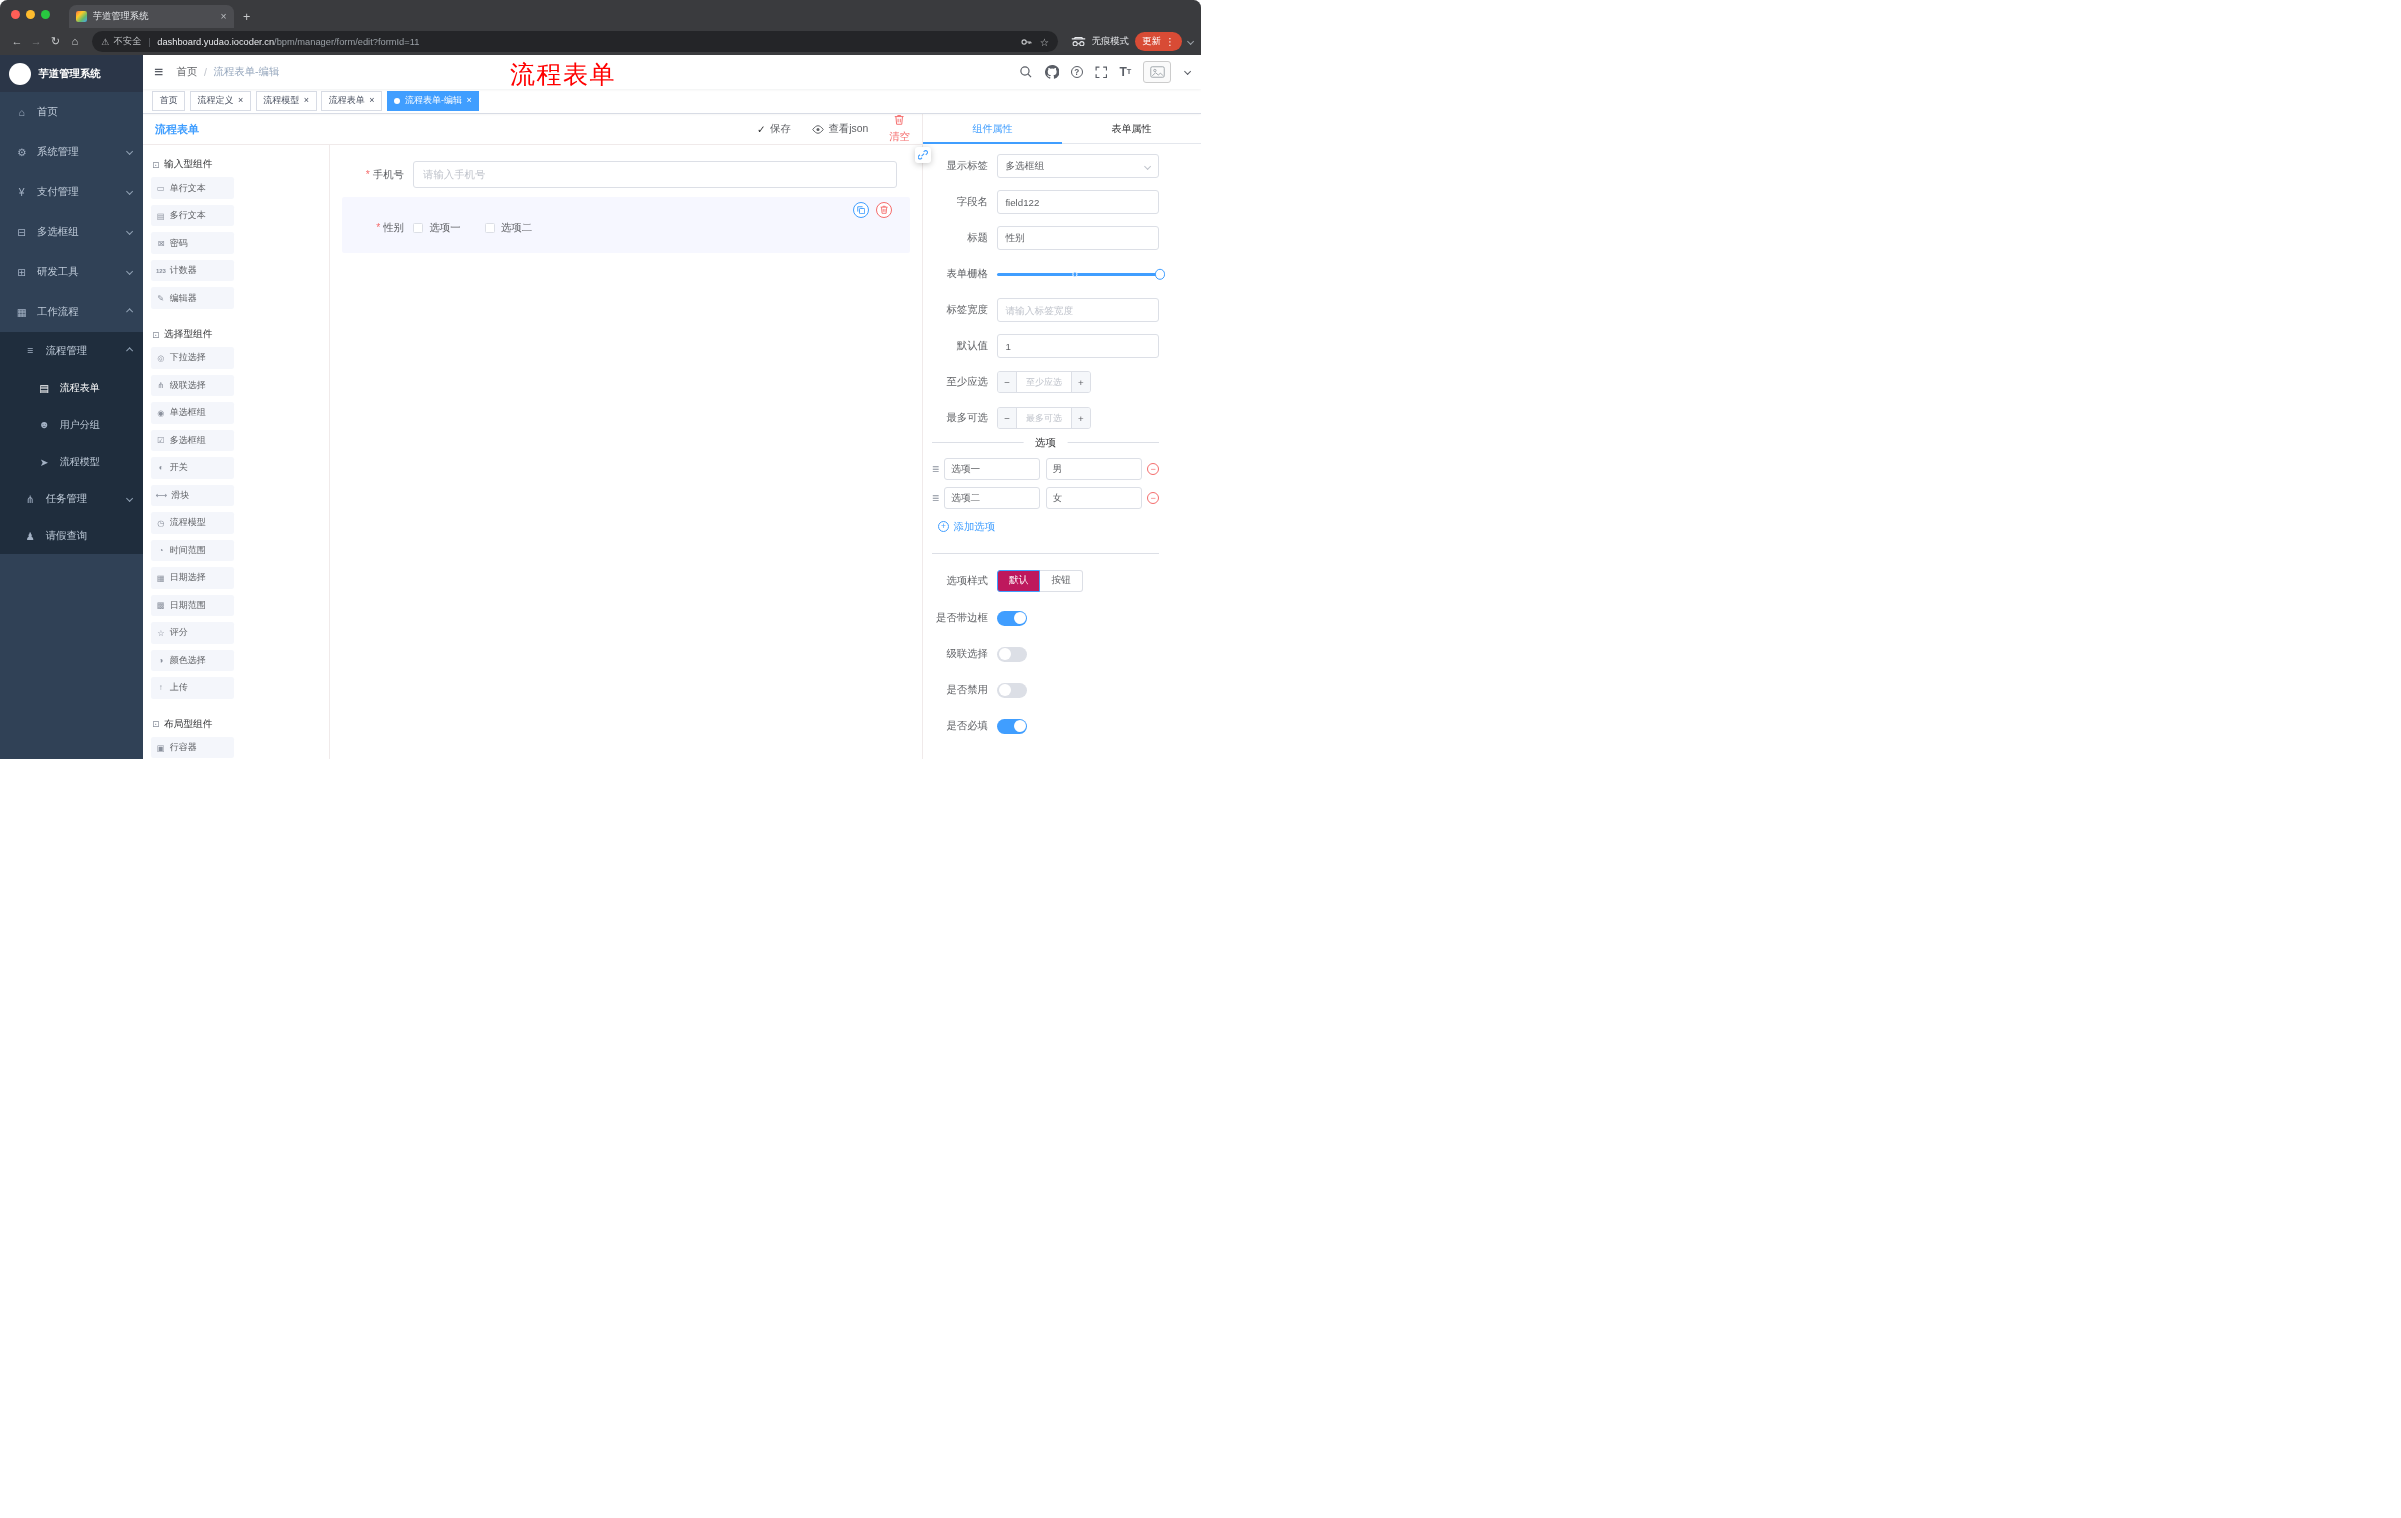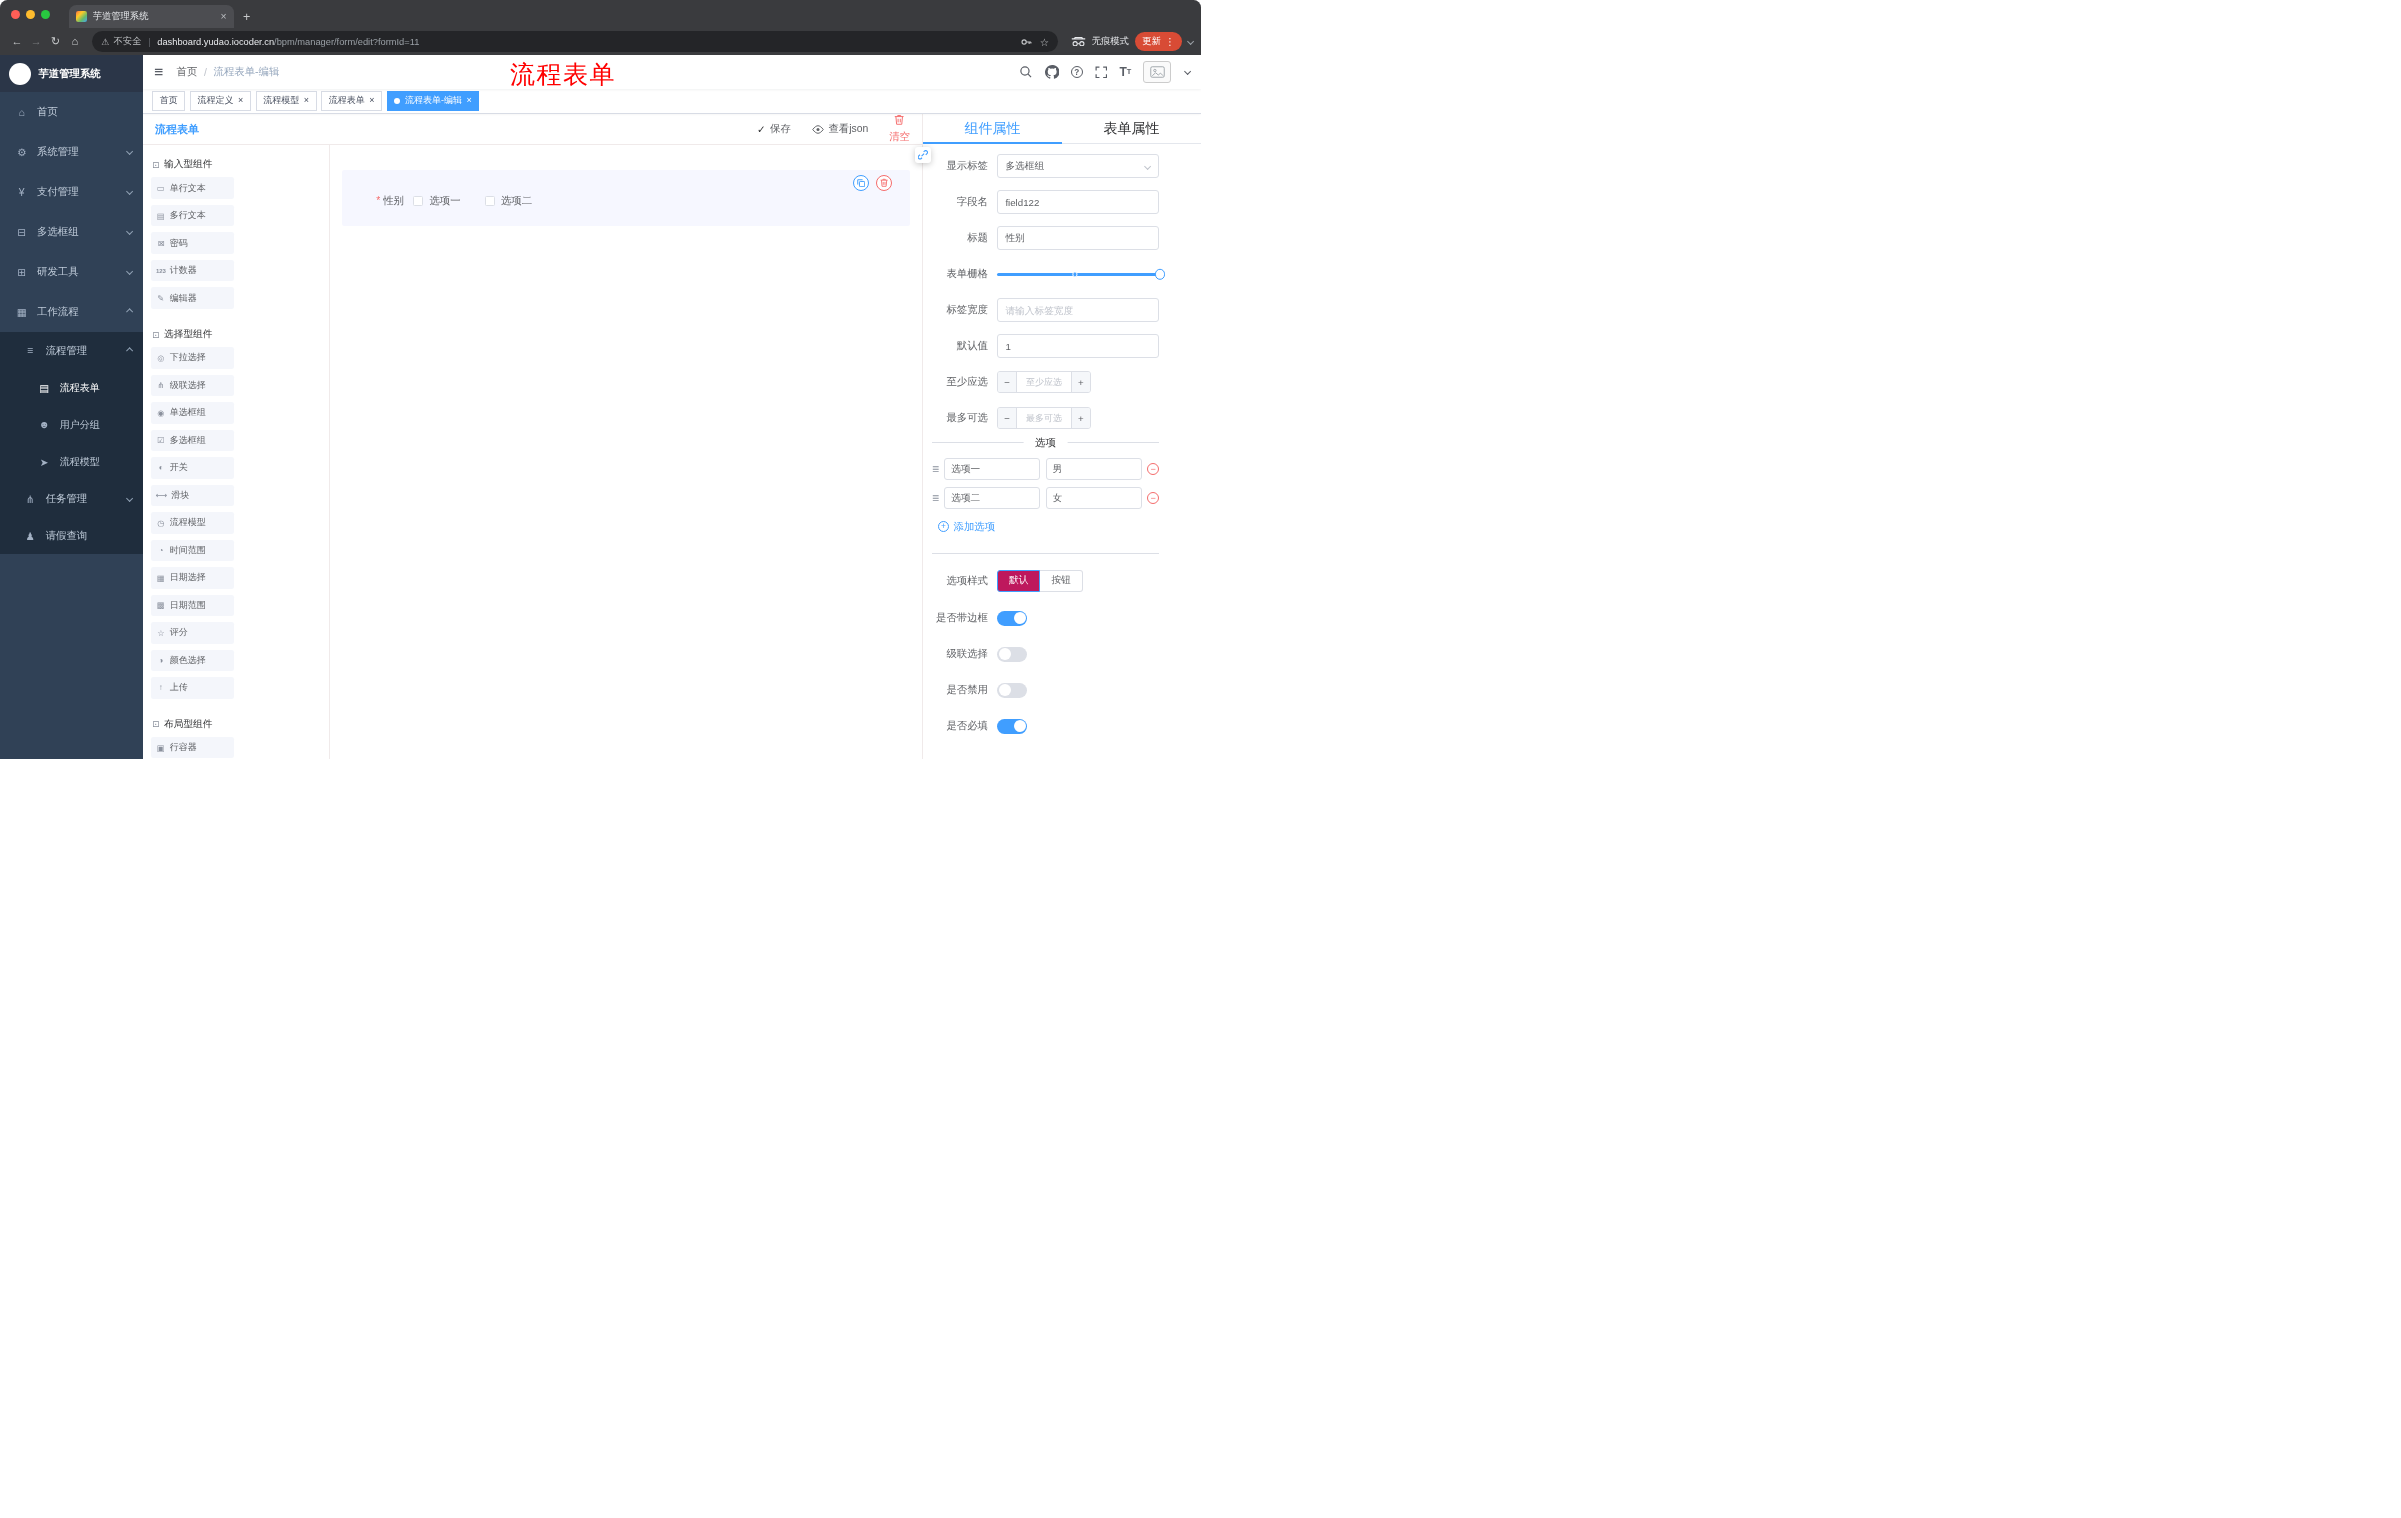--- a/index.html
+++ b/index.html
@@ -105,21 +105,21 @@
   .circle-btn { width:16.3px; height:16.3px; border-radius:50%; background:#fff; display:flex; align-items:center; justify-content:center; cursor:pointer; }
   .copy-btn { border:0.7px solid #409EFF; }
   .del-btn { border:0.7px solid #F56C6C; }
   .checkbox { display:flex; align-items:center; gap:6px; margin-right:24px; font-size:10.4px; color:#606266; cursor:pointer; }
   .cb { width:10.4px; height:10.4px; border:0.7px solid #dcdfe6; border-radius:1.5px; background:#fff; flex:none; }
 
   
   .panel { position:absolute; top:114px; right:0; width:279px; bottom:0; background:#fff; border-left:0.7px solid #f0eaea; z-index:4; }
   .float-link { position:absolute; top:33px; left:-8.2px; width:16.3px; height:16.3px; background:#fff; border-radius:3px; box-shadow:0 1.5px 6px rgba(0,0,0,.22); display:flex; align-items:center; justify-content:center; z-index:8; cursor:pointer; }
   .panel-tabs { height:30px; display:flex; border-bottom:0.7px solid #e4e7ed; }
-  .ptab { flex:1; display:flex; align-items:center; justify-content:center; font-size:14px; color:#303133; cursor:pointer; position:relative; }
+  .ptab { flex:1; display:flex; align-items:center; justify-content:center; font-size:10px; color:#303133; cursor:pointer; position:relative; }
   .ptab.active { color:#409EFF; }
   .ptab.active::after { content:""; position:absolute; bottom:-0.7px; left:0; right:0; height:1.5px; background:#409EFF; }
   .panel-body { padding:10.4px 42px 0 9px; position:relative; height:calc(100% - 30px); overflow:hidden; }
   .prow { display:flex; align-items:center; margin-bottom:12px; min-height:24px; }
   .plabel { width:65px; flex:none; text-align:right; padding-right:9px; font-size:10.4px; color:#606266; }
   .pcontrol { flex:1; display:flex; align-items:center; min-width:0; }
   .el-select { position:relative; width:100%; height:24px; border:0.7px solid #dcdfe6; border-radius:3px; display:flex; align-items:center; padding:0 19.3px 0 7.4px; font-size:9.7px; color:#606266; cursor:pointer; background:#fff; }
   .sel-caret { position:absolute; right:8.2px; top:8.2px; color:#c0c4cc; }
   .slider { position:relative; width:100%; height:3px; background:#409EFF; border-radius:1.5px; }
   .slider .mark { position:absolute; left:48%; top:50%; width:5.2px; height:5.2px; background:#409EFF; border:0.7px solid #fff; border-radius:50%; transform:translate(-50%,-50%); }
@@ -452,20 +452,24 @@
       <span class="chip">
           <span class="g">▣</span>
           <span>行容器</span>
         </span>
 
     </div>
 
   </div>
 
   <div class="canvas">
+    <div class="canvas-row">
+      <span class="cv-label req">手机号</span>
+      <input class="cv-input" placeholder="请输入手机号" style="">
+    </div>
     <div class="selected-block">
       <span class="block-actions">
         <span class="circle-btn copy-btn">
           <svg width="8.2" height="8.2" viewBox="0 0 11 11" fill="none" stroke="#409EFF" stroke-width="1.3">
               <rect x="3.3" y="3.3" width="7" height="7" rx="1"></rect>
               <path d="M7.5 1H1v6.5"></path>
             </svg>
         </span>
         <span class="circle-btn del-btn">
           <svg width="8.2" height="9" viewBox="0 0 14 15" fill="none" stroke="#F56C6C" stroke-width="1.5">

